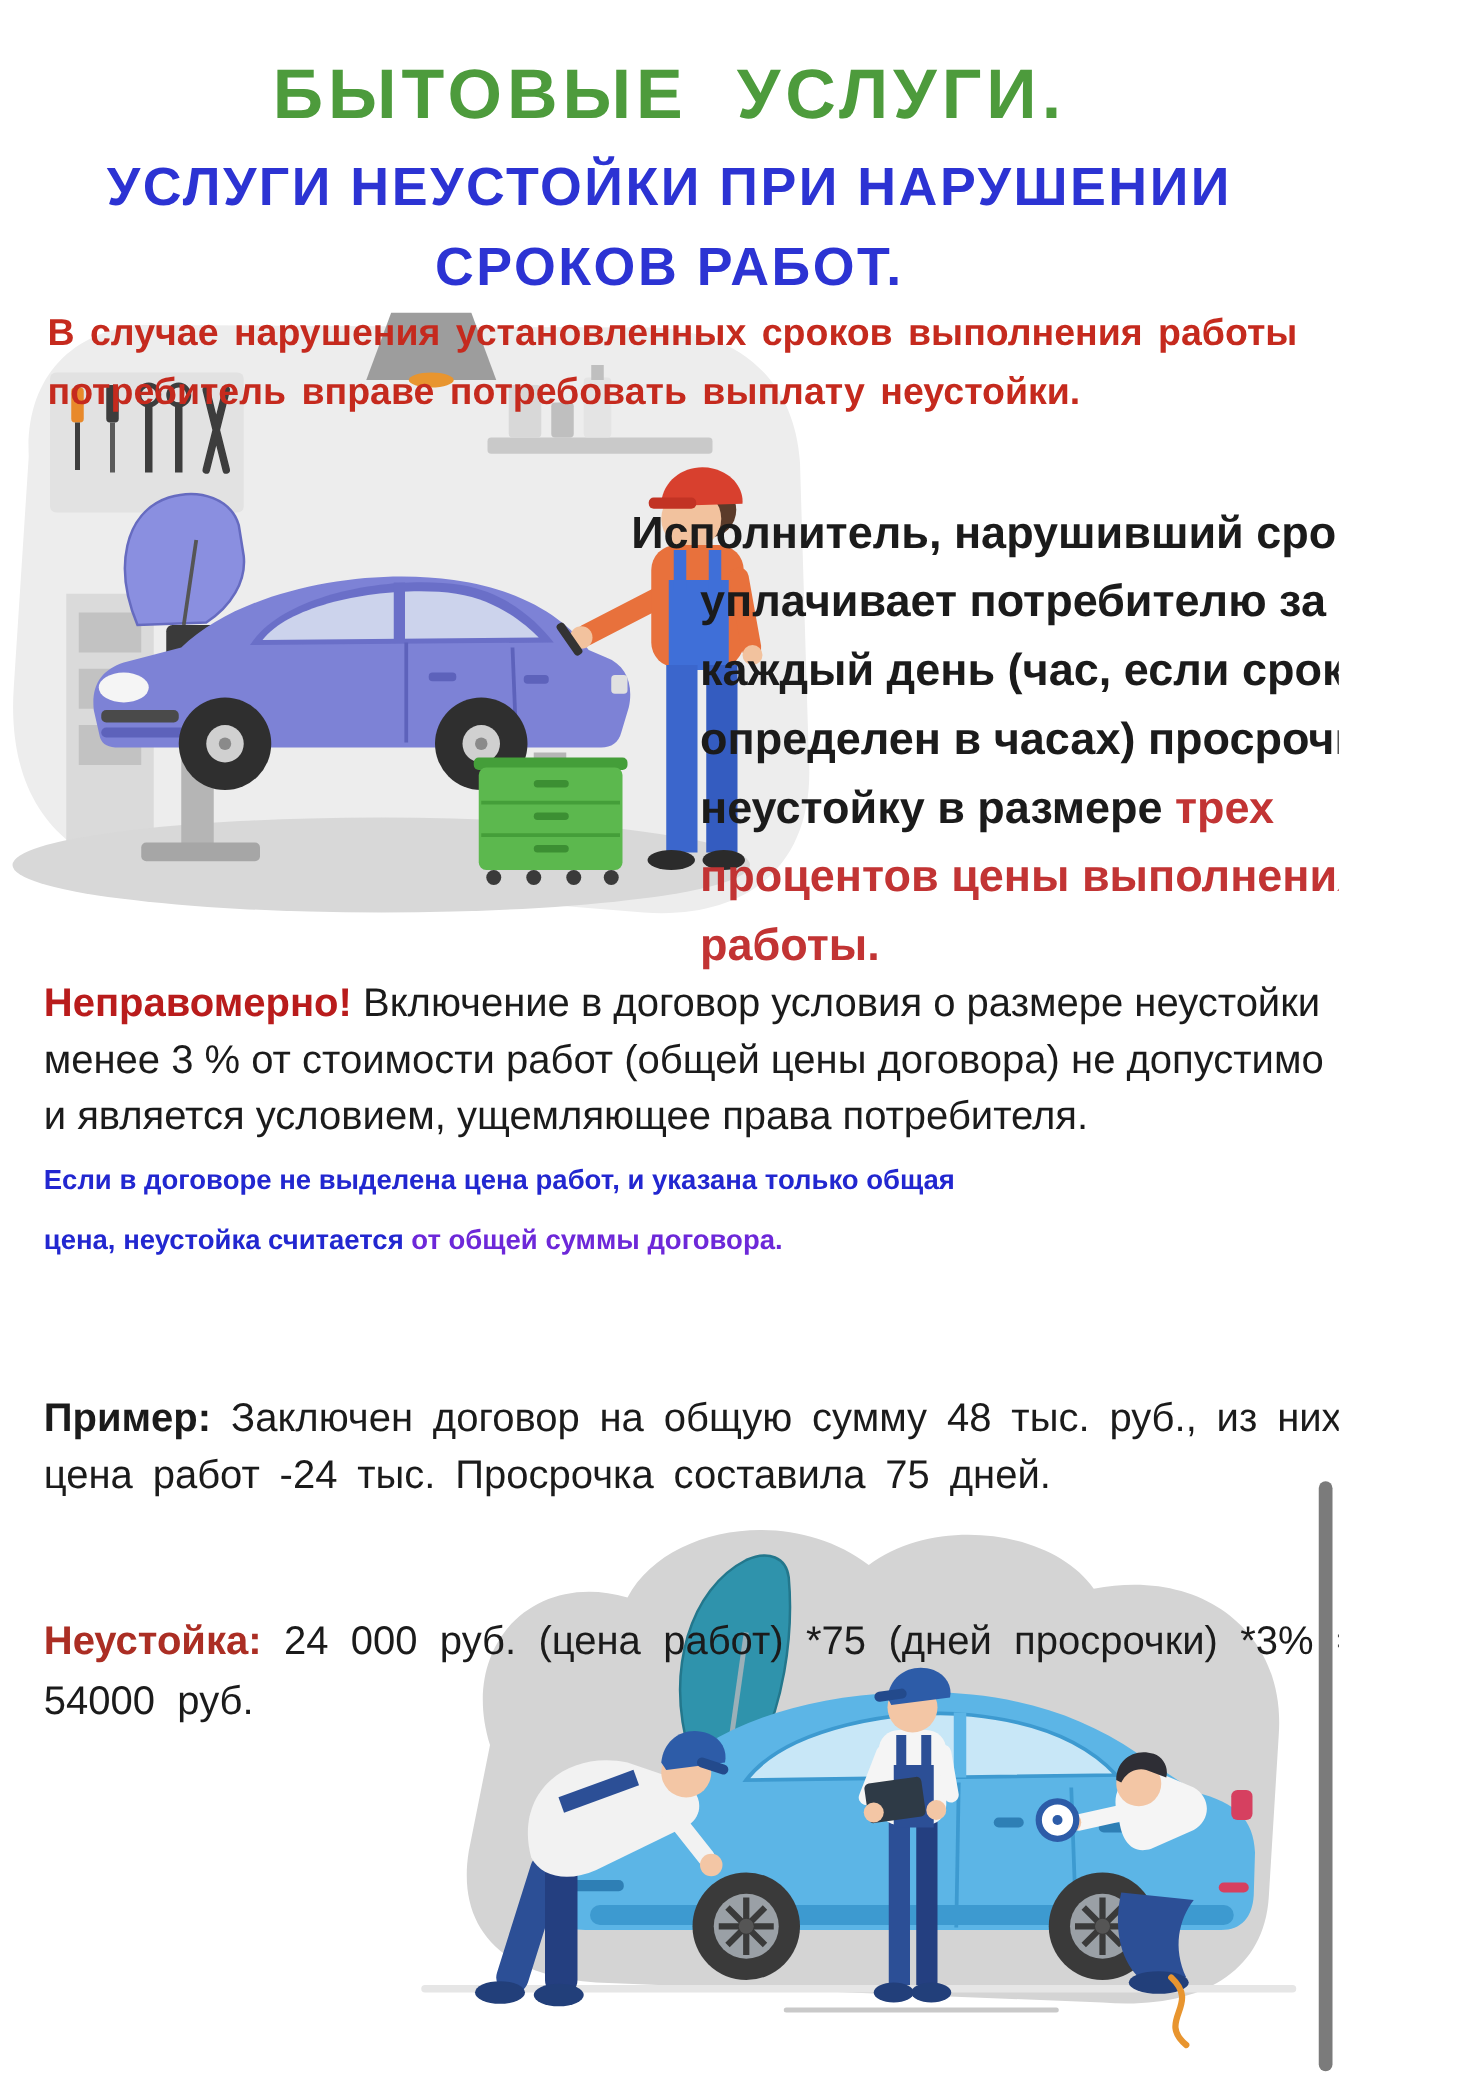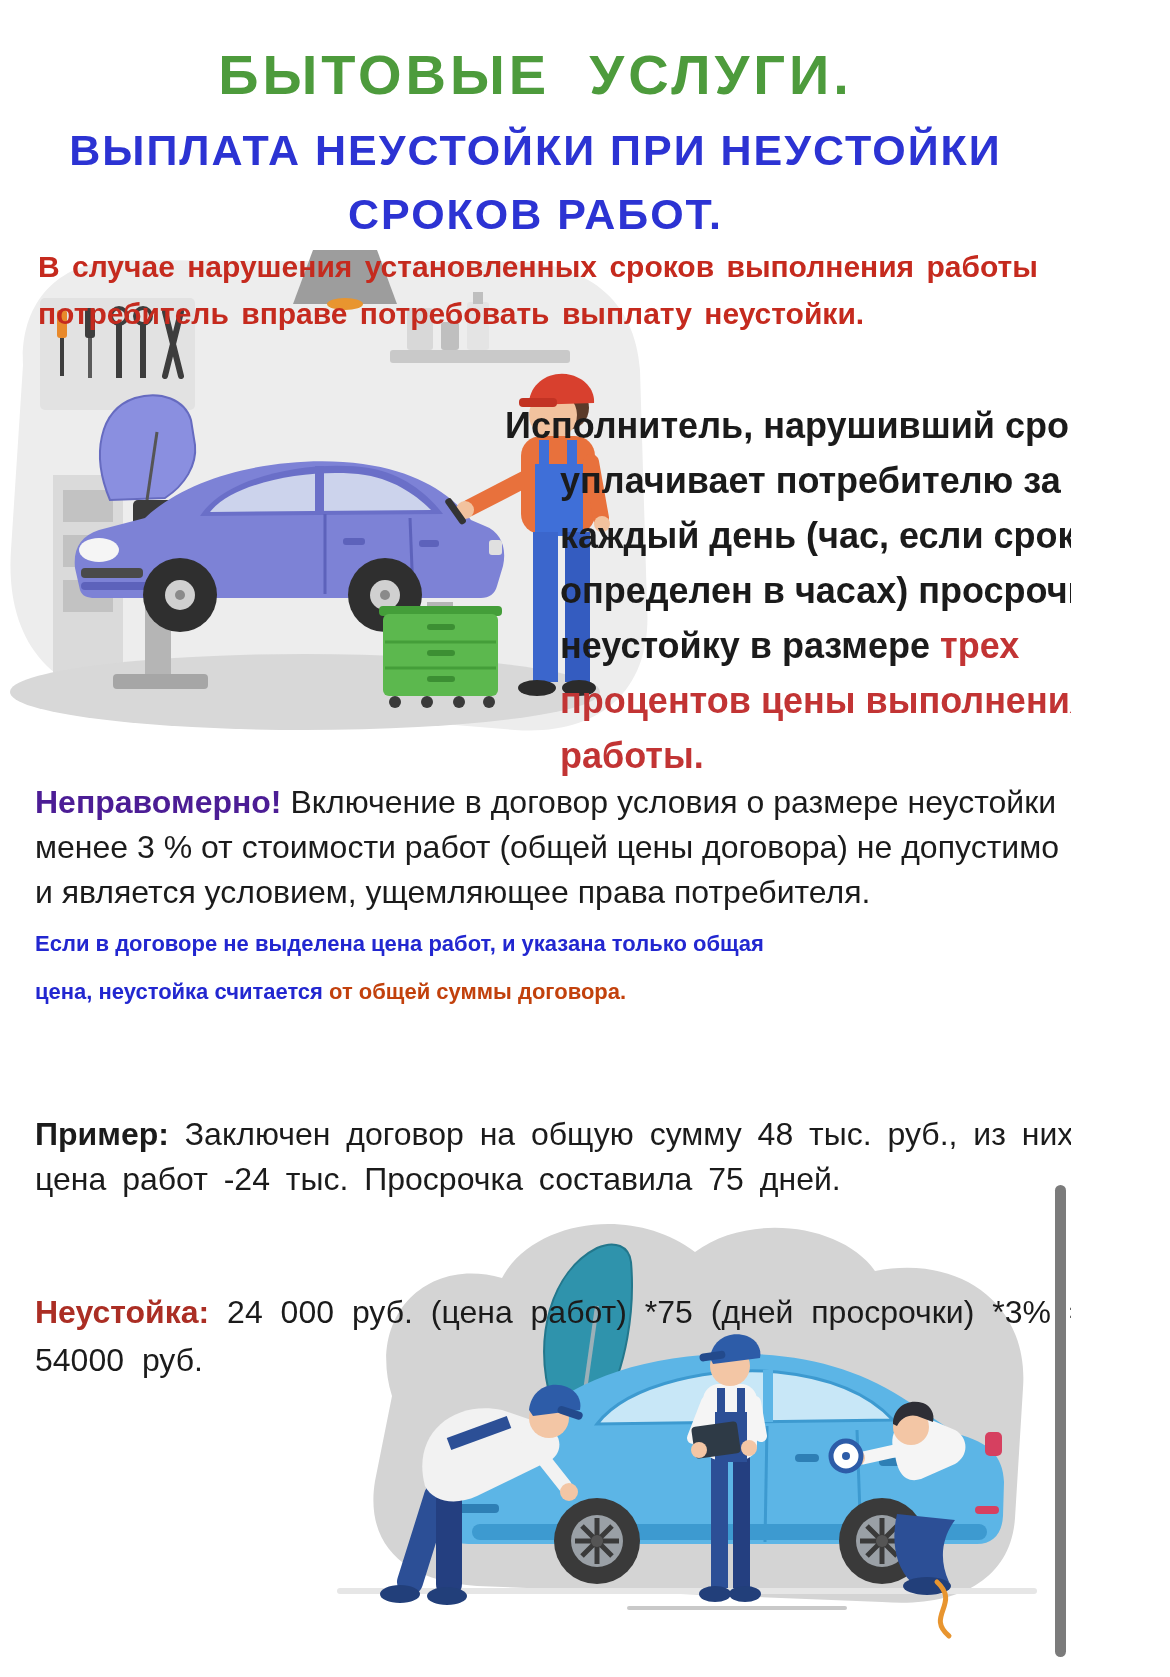--- a/index.html
+++ b/index.html
@@ -16,23 +16,23 @@
   .subtitle{top:118px;left:0;font-size:43px;font-weight:bold;color:#2c33d3;line-height:64px;letter-spacing:2px;}
 
   .intro{top:243px;left:38px;width:1110px;font-size:30px;font-weight:bold;color:#c52a1e;line-height:47px;word-spacing:4px;}
 
   .performer{top:362px;left:505px;width:660px;font-size:36px;font-weight:bold;color:#1b1b1b;
     line-height:55px;padding-left:55px;text-indent:-55px;}
   .performer .red{color:#c23434;}
 
   .para{left:35px;width:1120px;font-size:32px;color:#1b1b1b;line-height:45px;}
   .illegal{top:748px;}
-  .illegal .lead{color:#4c1d95;font-weight:bold;}
+  .illegal .lead{color:#b91c1c;font-weight:bold;}
   .contract{top:898px;font-weight:bold;color:#2227d0;line-height:48px;font-size:22px;}
-  .contract .red{color:#c2410c;}
+  .contract .red{color:#6d28d9;}
   .limit{top:1028px;word-spacing:7px;}
   .example{top:1080px;word-spacing:7px;}
   .example .lead{font-weight:bold;}
   .penalty{top:1256px;word-spacing:9px;line-height:48px;}
   .penalty .lead{color:#ab2e24;font-weight:bold;}
 
   .conclusion{top:1320px;left:38px;width:340px;font-size:33px;color:#1b1b1b;line-height:47px;}
 
   .illustration{z-index:1;}
   .garage{left:-5px;top:250px;}
@@ -41,21 +41,21 @@
   .scrollbar-thumb{
     top:1185px;right:5px;width:11px;height:472px;background:#7b7b7b;border-radius:6px;z-index:3;
   }
 </style>
 </head>
 <body>
 
 <div class="canvas">
 
   <div class="abs txt center title pre">БЫТОВЫЕ  УСЛУГИ.</div>
-  <div class="abs txt center subtitle pre">ВЫПЛАТА НЕУСТОЙКИ ПРИ НЕУСТОЙКИ
+  <div class="abs txt center subtitle pre">УСЛУГИ НЕУСТОЙКИ ПРИ НАРУШЕНИИ
 СРОКОВ РАБОТ.</div>
 
   <div class="abs txt intro pre">В случае нарушения установленных сроков выполнения работы
 потребитель вправе потребовать выплату неустойки.</div>
 
   <svg class="abs illustration garage" width="700" height="492" viewBox="0 0 700 492" xmlns="http://www.w3.org/2000/svg">
     <path fill="#ededed" d="M120,10 C60,14 25,55 28,115 L16,300 C10,390 55,445 140,452 L300,462 L520,480 C605,486 658,440 652,355 L645,120 C640,45 585,8 505,12 Z"></path>
     <g>
       <path fill="#9d9d9d" d="M318,0 L382,0 L402,54 L298,54 Z"></path>
       <ellipse cx="350" cy="54" rx="18" ry="6" fill="#e8952f"></ellipse>

